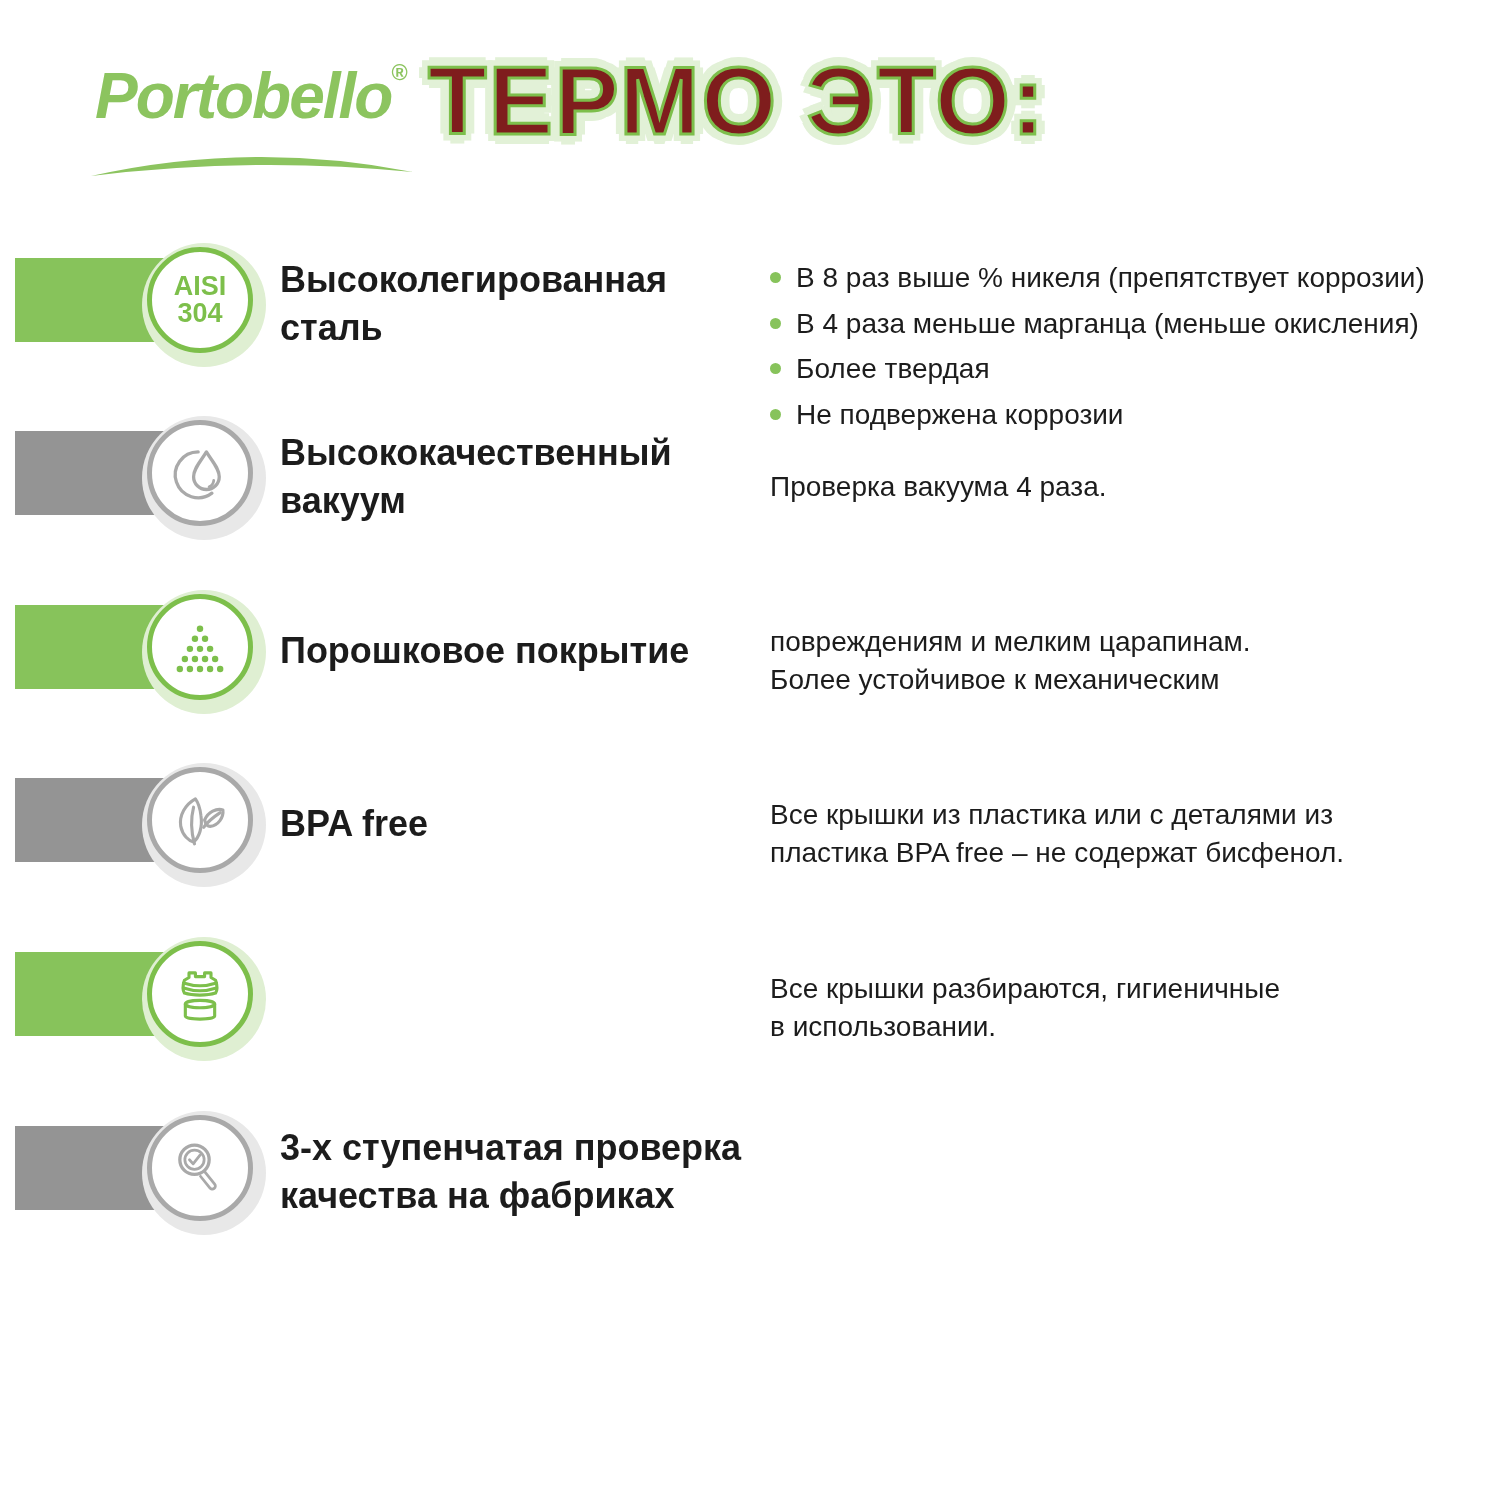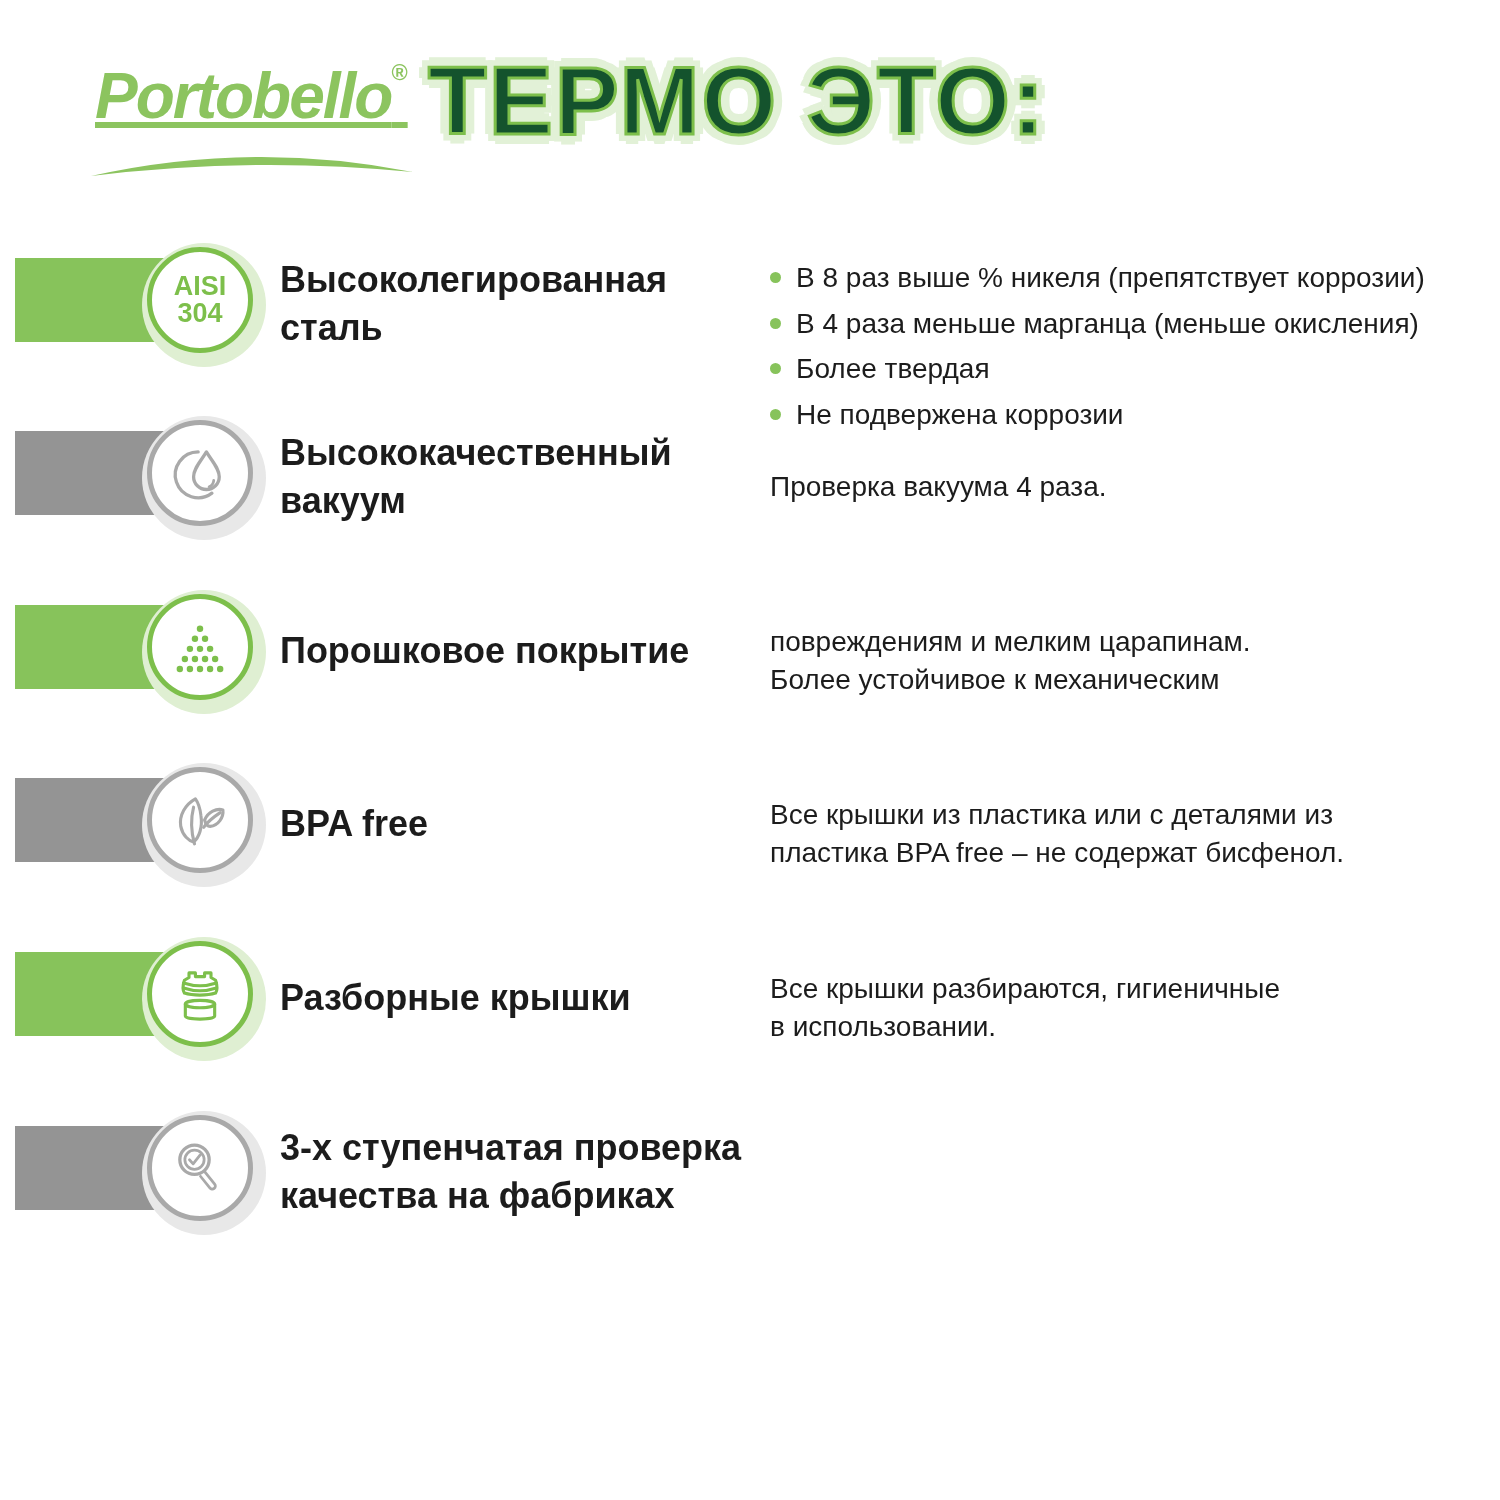--- a/index.html
+++ b/index.html
@@ -4,28 +4,28 @@
 <style>
   html,body{margin:0;padding:0;}
   body{
     width:1500px;height:1500px;background:#ffffff;position:relative;overflow:hidden;
     font-family:"Liberation Sans","DejaVu Sans",sans-serif;color:#1c1c1c;
   }
   .canvas{position:absolute;inset:0;}
 
   
   .logo{position:absolute;left:95px;top:62px;width:320px;}
-  .logo-name{font-style:italic;font-weight:700;font-size:64px;line-height:1;color:#8CC45F;letter-spacing:-2px;white-space:nowrap;text-decoration:underline;}
+  .logo-name{font-style:italic;font-weight:700;font-size:64px;line-height:1;color:#8CC45F;letter-spacing:-2px;white-space:nowrap;}
   .logo-reg{font-style:normal;font-weight:700;font-size:22px;color:#8CC45F;vertical-align:38px;letter-spacing:0;}
   .swoosh{position:absolute;left:-8px;top:86px;}
 
   .page-title{
     position:absolute;left:428px;top:46px;
     font-size:96px;font-weight:700;letter-spacing:2px;white-space:nowrap;
-    color:#14532d;
+    color:#7f1d1d;
     -webkit-text-stroke:3px #7DBF4B;
     text-shadow:
       10px 0 0 #E2F1D7,-10px 0 0 #E2F1D7,0 10px 0 #E2F1D7,0 -10px 0 #E2F1D7,
       7px 7px 0 #E2F1D7,-7px 7px 0 #E2F1D7,7px -7px 0 #E2F1D7,-7px -7px 0 #E2F1D7;
   }
 
   
   .row{position:absolute;left:15px;width:1500px;height:174px;}
   .row.r1{top:213px;} .row.r2{top:386px;padding-left:7px;} .row.r3{top:560px;}
   .row.r4{top:733px;} .row.r5{top:907px;} .row.r6{top:1081px;}
@@ -177,23 +177,20 @@
     <div class="bar"></div>
     <div class="badge">
       <svg viewBox="0 0 72 72" fill="none" stroke="#7DBF4B" stroke-width="3.4" stroke-linecap="round" stroke-linejoin="round">
         <path d="M24 18 V13 H31 V17 H41 V13 H48 V18 L53 21 C55 27 55 32 53 35 C44 38 28 38 19 35 C17 32 17 27 19 21 Z"></path>
         <path d="M18 24 C30 28 42 28 54 24"></path>
         <path d="M18 29.5 C30 33.5 42 33.5 54 29.5"></path>
         <path d="M20 47 V60 C20 64.5 52 64.5 52 60 V47"></path>
         <ellipse cx="36" cy="47" rx="16" ry="4"></ellipse>
       </svg>
     </div>
-    <div class="f-title">
-      <div>Разборные крышки</div>
-    </div>
     <div class="f-desc">
       <div>Все крышки разбираются, гигиеничные</div>
       <div>в использовании.</div>
     </div>
   </div>
 
   <div class="row r6 gray">
     <div class="bar"></div>
     <div class="badge">
       <svg viewBox="0 0 72 72" fill="none" stroke="#A9A9A9">

